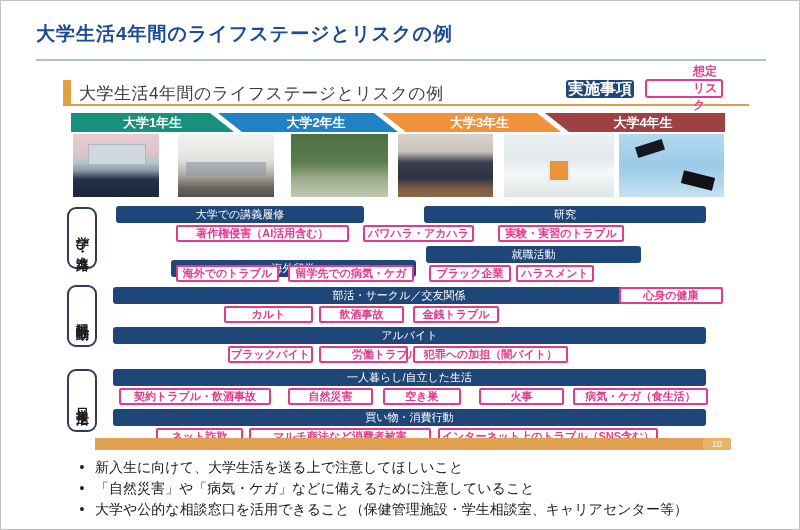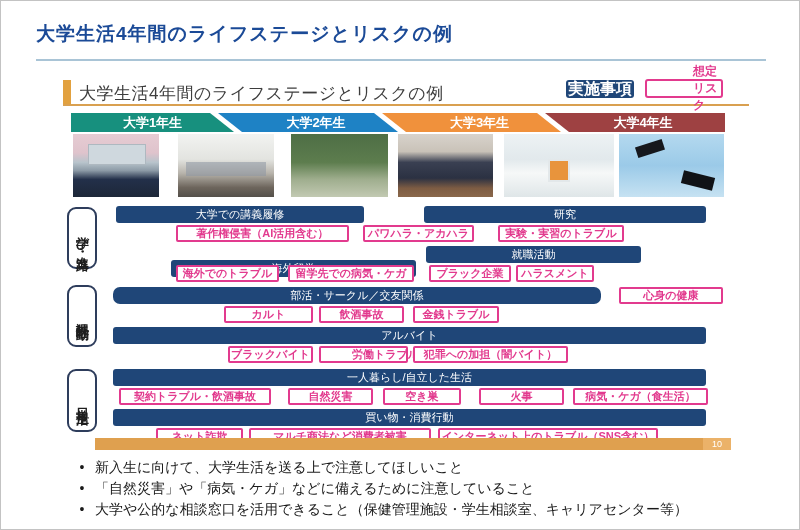--- a/index.html
+++ b/index.html
@@ -102,21 +102,21 @@
   <div class="risk" style="left:362px; top:224px; width:111px;">パワハラ・アカハラ</div>
   <div class="risk" style="left:497px; top:224px; width:126px;">実験・実習のトラブル</div>
   <div class="tbar" style="left:170px; top:245px; width:245px;margin-top:14px;">海外留学</div>
   <div class="tbar" style="left:425px; top:245px; width:215px;">就職活動</div>
   <div class="risk" style="left:175px; top:264px; width:103px;">海外でのトラブル</div>
   <div class="risk" style="left:287px; top:264px; width:126px;">留学先での病気・ケガ</div>
   <div class="risk" style="left:428px; top:264px; width:82px;">ブラック企業</div>
   <div class="risk" style="left:515px; top:264px; width:78px;">ハラスメント</div>
 
   <div class="vlabel" style="top:284px; height:62px;">課外活動</div>
-  <div class="tbar" style="left:112px; top:286px; width:488px;border-radius:7px;">部活・サークル／交友関係</div>
+  <div class="tbar" style="left:112px; top:286px; width:572px;">部活・サークル／交友関係</div>
   <div class="risk" style="left:618px; top:286px; width:104px;">心身の健康</div>
   <div class="risk" style="left:223px; top:305px; width:89px;">カルト</div>
   <div class="risk" style="left:318px; top:305px; width:85px;">飲酒事故</div>
   <div class="risk" style="left:412px; top:305px; width:86px;">金銭トラブル</div>
   <div class="tbar" style="left:112px; top:326px; width:593px;">アルバイト</div>
   <div class="risk" style="left:227px; top:345px; width:85px;">ブラックバイト</div>
   <div class="risk" style="left:318px; top:345px; width:89px;padding-left:44px;">労働トラブル</div>
   <div class="risk" style="left:412px; top:345px; width:155px;">犯罪への加担（闇バイト）</div>
 
   <div class="vlabel" style="top:368px; height:63px;">日常生活</div>

